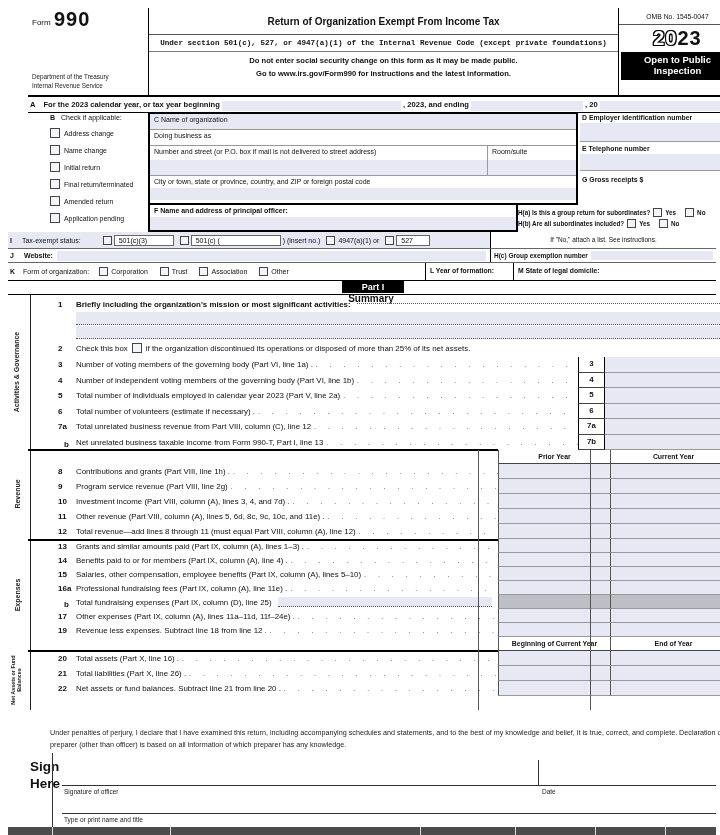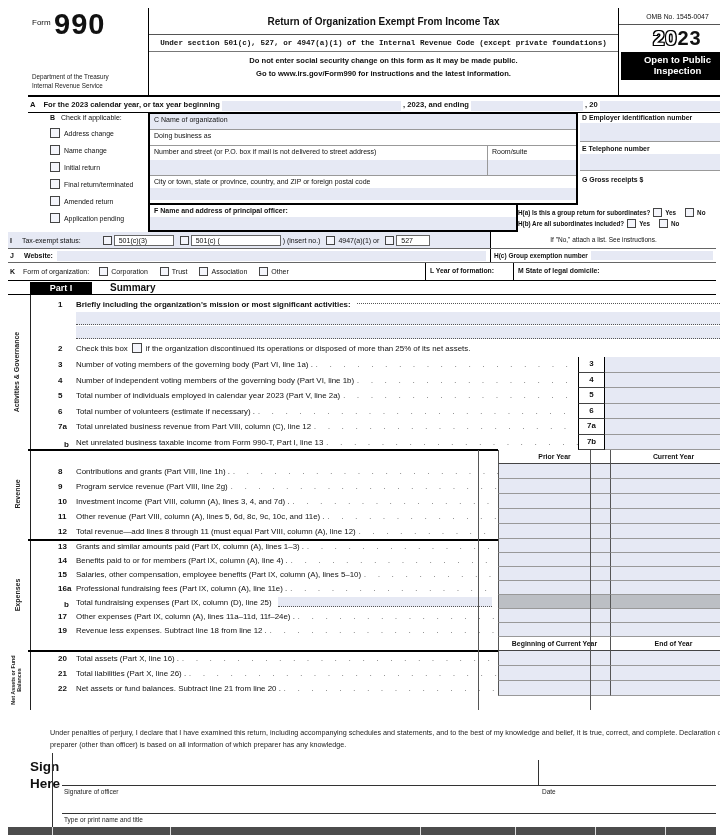--- a/index.html
+++ b/index.html
@@ -8,21 +8,21 @@
   .abs{position:absolute;margin-left:20px;}
   .b{font-weight:bold;}
   .lav{background:#e6e9f4;}
   .gray{background:#bcbfc4;}
   .cb{display:inline-block;width:8px;height:8px;border:1px solid #444;background:#f4f5fb;vertical-align:middle;flex:none;}
   .cb.sm{width:7px;height:7px;}
   
   #hdr{left:8px;top:8px;width:708px;height:87px;border-bottom:2px solid #000;display:flex;}
   #hdr-left{width:120px;border-right:1px solid #000;position:relative;}
   .form-word{position:absolute;left:4px;top:10px;font-size:8px;}
-  .form-num{position:absolute;left:26px;top:0px;font-size:29px;font-weight:bold;letter-spacing:1px;}
+  .form-num{position:absolute;left:26px;top:0px;font-size:20px;font-weight:bold;letter-spacing:1px;}
   .dept{position:absolute;left:4px;bottom:5px;font-size:6.3px;color:#222;line-height:1.35;}
   #hdr-center{flex:1;text-align:center;position:relative;}
   .title{font-size:10px;font-weight:bold;padding-top:8px;padding-bottom:7px;border-bottom:1px solid #555;}
   .sub{font-size:7.6px;font-weight:bold;padding:4px 6px 0 6px;}
   .sub.s1{border-bottom:1px solid #777;padding-bottom:4px;font-family:Liberation Mono, monospace;}
   #hdr-right{width:117px;border-left:1px solid #000;position:relative;text-align:center;}
   .omb{font-size:6.8px;padding:5px 2px 4px 2px;border-bottom:1px solid #555;}
   .year{font-size:20px;font-weight:bold;padding:2px 0 1px 0;letter-spacing:1px;}
   .y-out{color:#fff;text-shadow:-1.2px -1.2px 0 #000,1.2px -1.2px 0 #000,-1.2px 1.2px 0 #000,1.2px 1.2px 0 #000;}
   .open-box{background:#000;color:#fff;font-weight:bold;font-size:9.5px;line-height:1.15;padding:3px 0 3px 0;margin:1px 2px 0 2px;}
@@ -37,21 +37,21 @@
   .crow{position:relative;border-bottom:1px solid #999;box-sizing:border-box;padding:2px 0 0 4px;font-size:7px;}
   #dcol{position:absolute;left:550px;top:0;width:158px;height:93px;font-size:6.9px;}
   .dlbl{font-weight:bold;padding:2px 0 0 4px;}
   #harea{position:absolute;left:490px;top:93px;width:226px;height:27px;font-size:6.3px;}
   .hline{display:flex;align-items:center;gap:3px;white-space:nowrap;margin-top:2.5px;}
   .yn{font-weight:bold;}
   
   .frow{left:8px;width:708px;position:absolute;display:flex;align-items:center;border-bottom:1px solid #666;box-sizing:border-box;font-size:7px;}
   .boxcell{background:#fff;border:1px solid #666;padding:1px 4px;margin:0 2px;white-space:nowrap;}
   
-  .partbar{left:8px;width:708px;position:absolute;height:15px;border-top:1.5px solid #000;border-bottom:1px solid #000;box-sizing:border-box;display:flex;align-items:center;background:#fff;}
+  .partbar{left:8px;width:708px;position:absolute;height:15px;border-top:1.5px solid #000;border-bottom:1px solid #000;box-sizing:border-box;display:flex;align-items:center;background:#fff;flex-direction:column;}
   .badge{background:#000;color:#fff;font-weight:bold;font-size:9px;width:62px;text-align:center;margin-left:22px;padding:1px 0;}
   .ptitle{font-weight:bold;font-size:10px;margin-left:18px;}
   
   .vlabel{position:absolute;transform:rotate(-90deg);font-weight:bold;font-size:7px;text-align:center;line-height:1.05;color:#222;}
   .num{width:26px;flex:none;font-weight:bold;padding-left:8px;box-sizing:border-box;font-size:8px;}
   .num.sub{padding-left:14px;}
   .srow{display:flex;align-items:center;font-size:7.9px;white-space:nowrap;}
   .dots{flex:1;overflow:hidden;white-space:nowrap;letter-spacing:5px;font-size:7px;color:#333;padding:0 3px;}
   .dotrule{flex:1;border-bottom:1.4px dotted #555;margin:0 2px 3px 6px;}
   .mini{width:27px;flex:none;text-align:center;font-weight:bold;border-left:1.5px solid #000;border-right:1.5px solid #000;border-bottom:1px solid #444;box-sizing:border-box;height:100%;padding-top:2px;}

